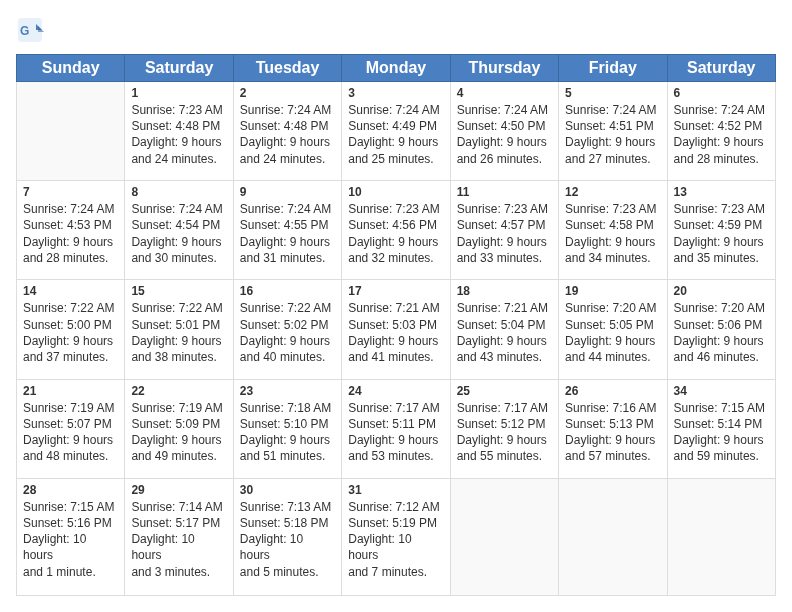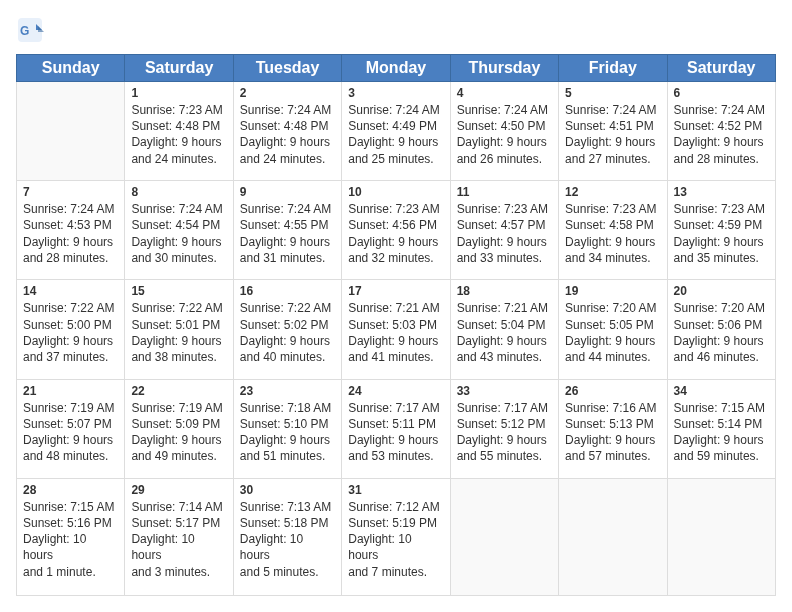--- a/index.html
+++ b/index.html
@@ -227,21 +227,21 @@
           </td>
           <td>
             <span class="day-num">23</span>
             <div class="cell-info">Sunrise: 7:18 AM<br>Sunset: 5:10 PM<br>Daylight: 9 hours<br>and 51 minutes.</div>
           </td>
           <td>
             <span class="day-num">24</span>
             <div class="cell-info">Sunrise: 7:17 AM<br>Sunset: 5:11 PM<br>Daylight: 9 hours<br>and 53 minutes.</div>
           </td>
           <td>
-            <span class="day-num">33</span>
+            <span class="day-num">25</span>
             <div class="cell-info">Sunrise: 7:17 AM<br>Sunset: 5:12 PM<br>Daylight: 9 hours<br>and 55 minutes.</div>
           </td>
           <td>
             <span class="day-num">26</span>
             <div class="cell-info">Sunrise: 7:16 AM<br>Sunset: 5:13 PM<br>Daylight: 9 hours<br>and 57 minutes.</div>
           </td>
           <td>
             <span class="day-num">34</span>
             <div class="cell-info">Sunrise: 7:15 AM<br>Sunset: 5:14 PM<br>Daylight: 9 hours<br>and 59 minutes.</div>
           </td>

